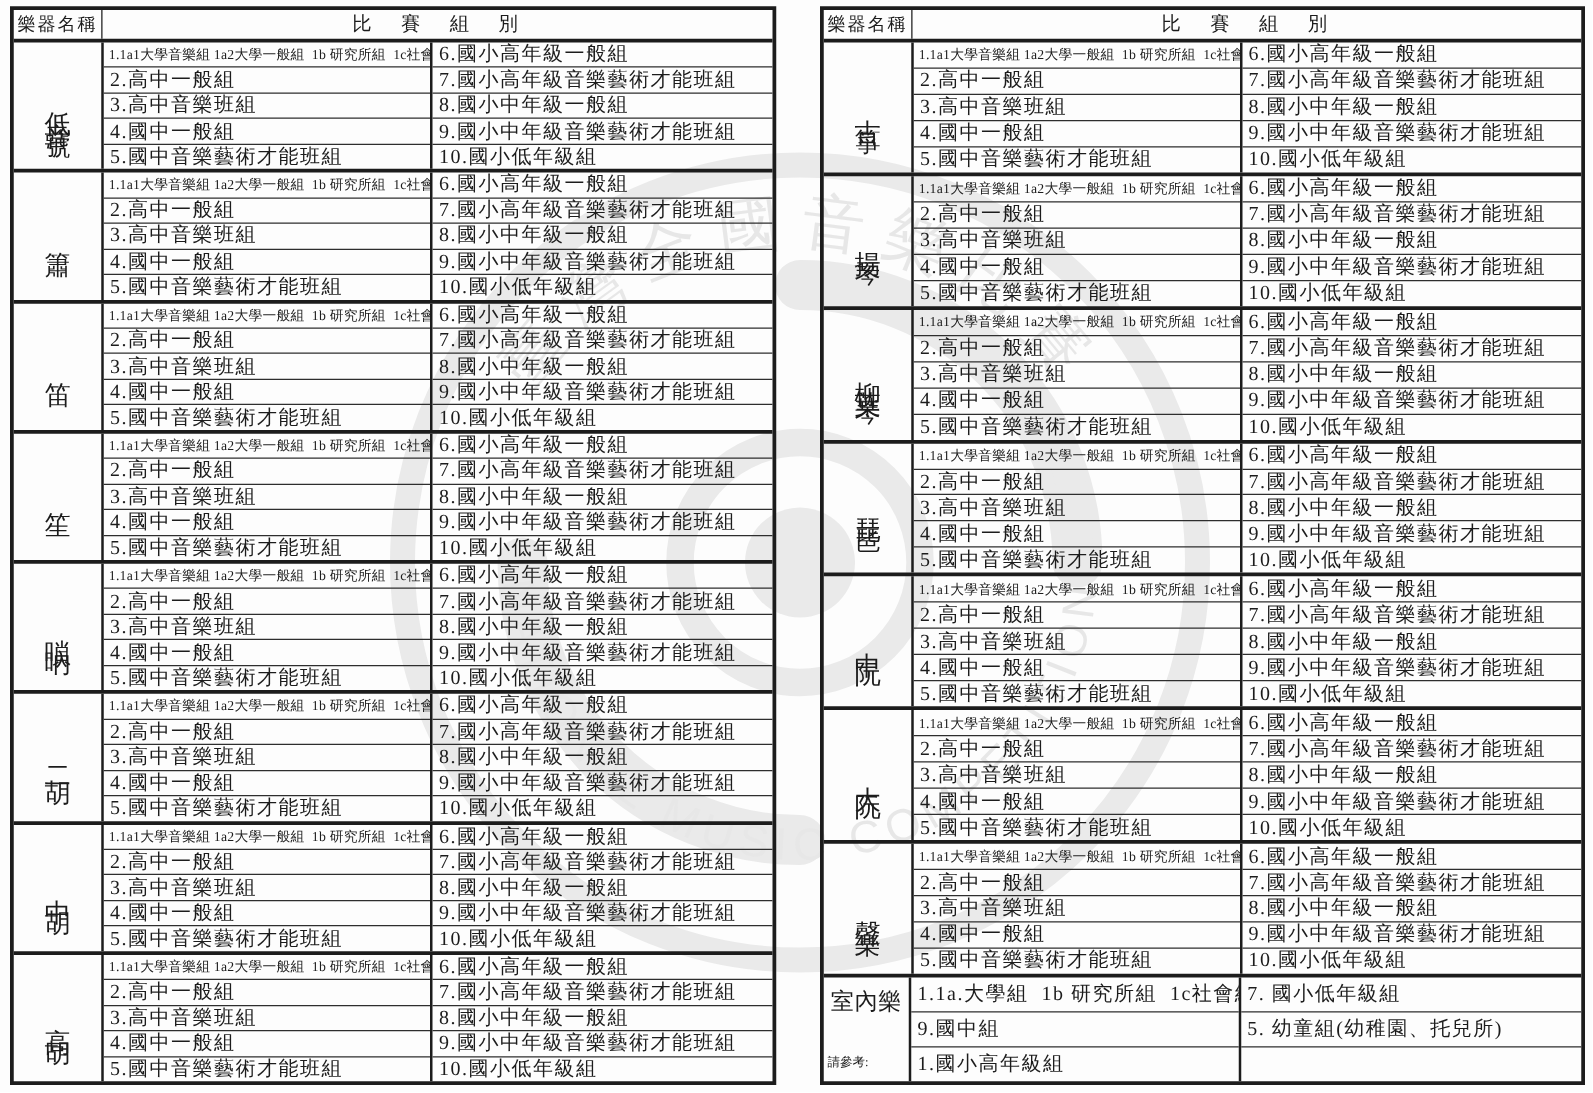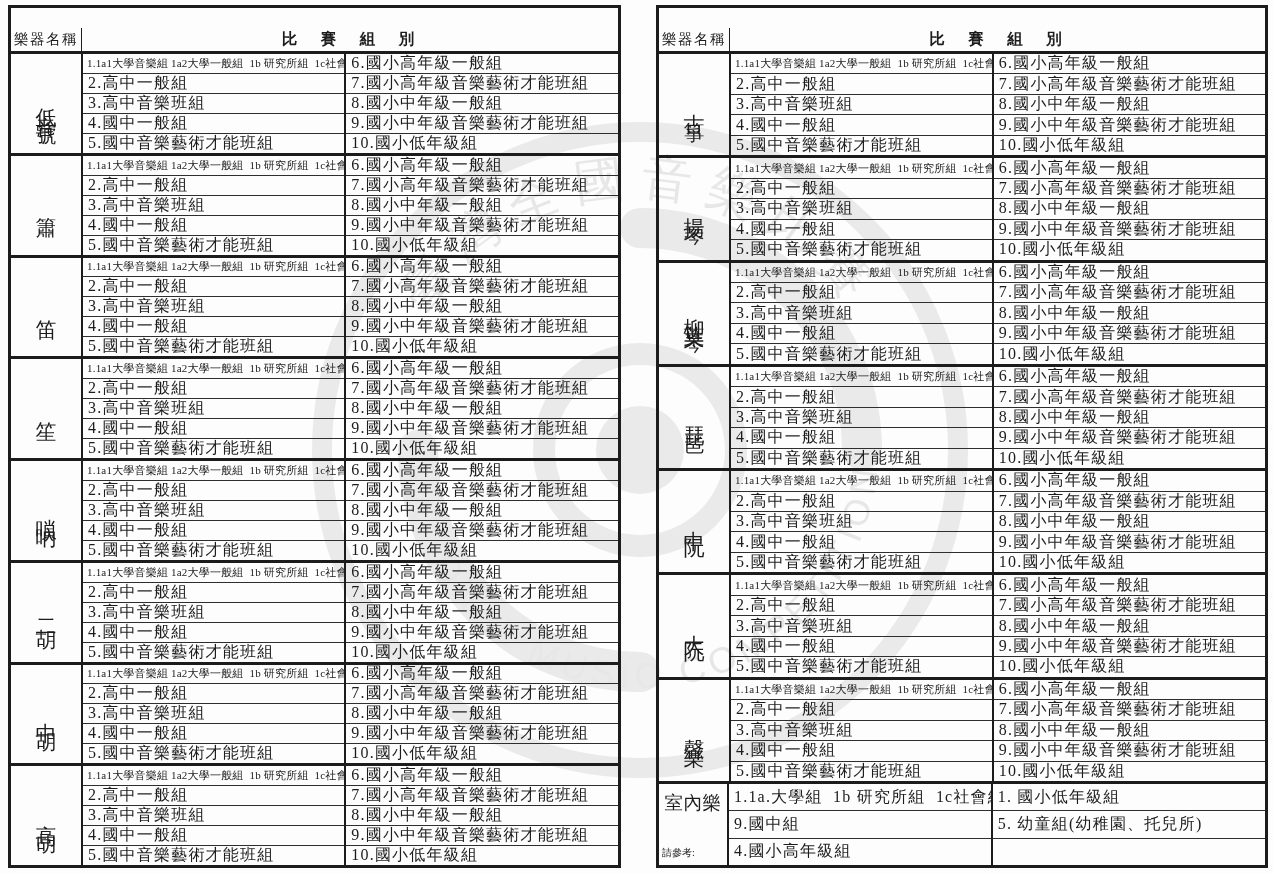--- a/index.html
+++ b/index.html
@@ -19,28 +19,28 @@
   .watermark{position:absolute;left:290px;top:100px;pointer-events:none;}
   .table{
     position:absolute;top:5px;height:863px;width:613px;
     border:3.5px solid var(--ink);
     display:flex;flex-direction:column;
     box-sizing:border-box;
     background:transparent;
   }
   #left-table{left:8px;}
   #right-table{left:656px;width:612px;}
-  .thead{flex:0 0 23px;display:flex;align-items:stretch;margin-top:20px;}
+  .thead{flex:0 0 23px;display:flex;align-items:stretch;}
   .th-inst{
     flex:0 0 70px;border-right:1.5px solid var(--ink);
     display:flex;align-items:center;justify-content:center;
     font-size:14.5px;letter-spacing:1.5px;white-space:pre;
   }
   .th-groups{flex:1;display:flex;align-items:center;justify-content:center;
-    font-size:15.5px;letter-spacing:4px;white-space:pre;font-weight:bold;}
+    font-size:15.5px;letter-spacing:4px;white-space:pre;}
   .section{border-top:3px solid var(--ink);display:flex;flex:5 1 0;min-height:0;}
   .section.chamber{flex:4 1 0;}
   .inst-cell{
     flex:0 0 70px;border-right:2px solid var(--ink);
     display:flex;align-items:center;justify-content:center;
     writing-mode:vertical-rl;text-orientation:upright;
     font-size:21px;letter-spacing:8px;
   }
   .rows{display:flex;flex-direction:column;min-width:0;}
   .col-left{flex:1 1 0;border-right:2px solid var(--ink);}
@@ -377,23 +377,23 @@
       <div class="inst-cell-chamber">
         <div class="chamber-name">室內樂</div>
         <div class="chamber-note">
           <div>請參考:</div>
           
         </div>
       </div>
       <div class="rows col-left">
         <div class="grow-row">1.1a.大學組  1b 研究所組  1c社會組</div>
         <div class="grow-row">9.國中組</div>
-        <div class="grow-row">4.國小高年級組</div>
+        <div class="grow-row">1.國小高年級組</div>
       </div>
       <div class="rows col-right">
-        <div class="grow-row">1. 國小低年級組</div>
+        <div class="grow-row">7. 國小低年級組</div>
         <div class="grow-row">5. 幼童組(幼稚園、托兒所)</div>
         <div class="grow-row"></div>
       </div>
     </div>
   </div>
 
 </div>
 
 </body></html>

